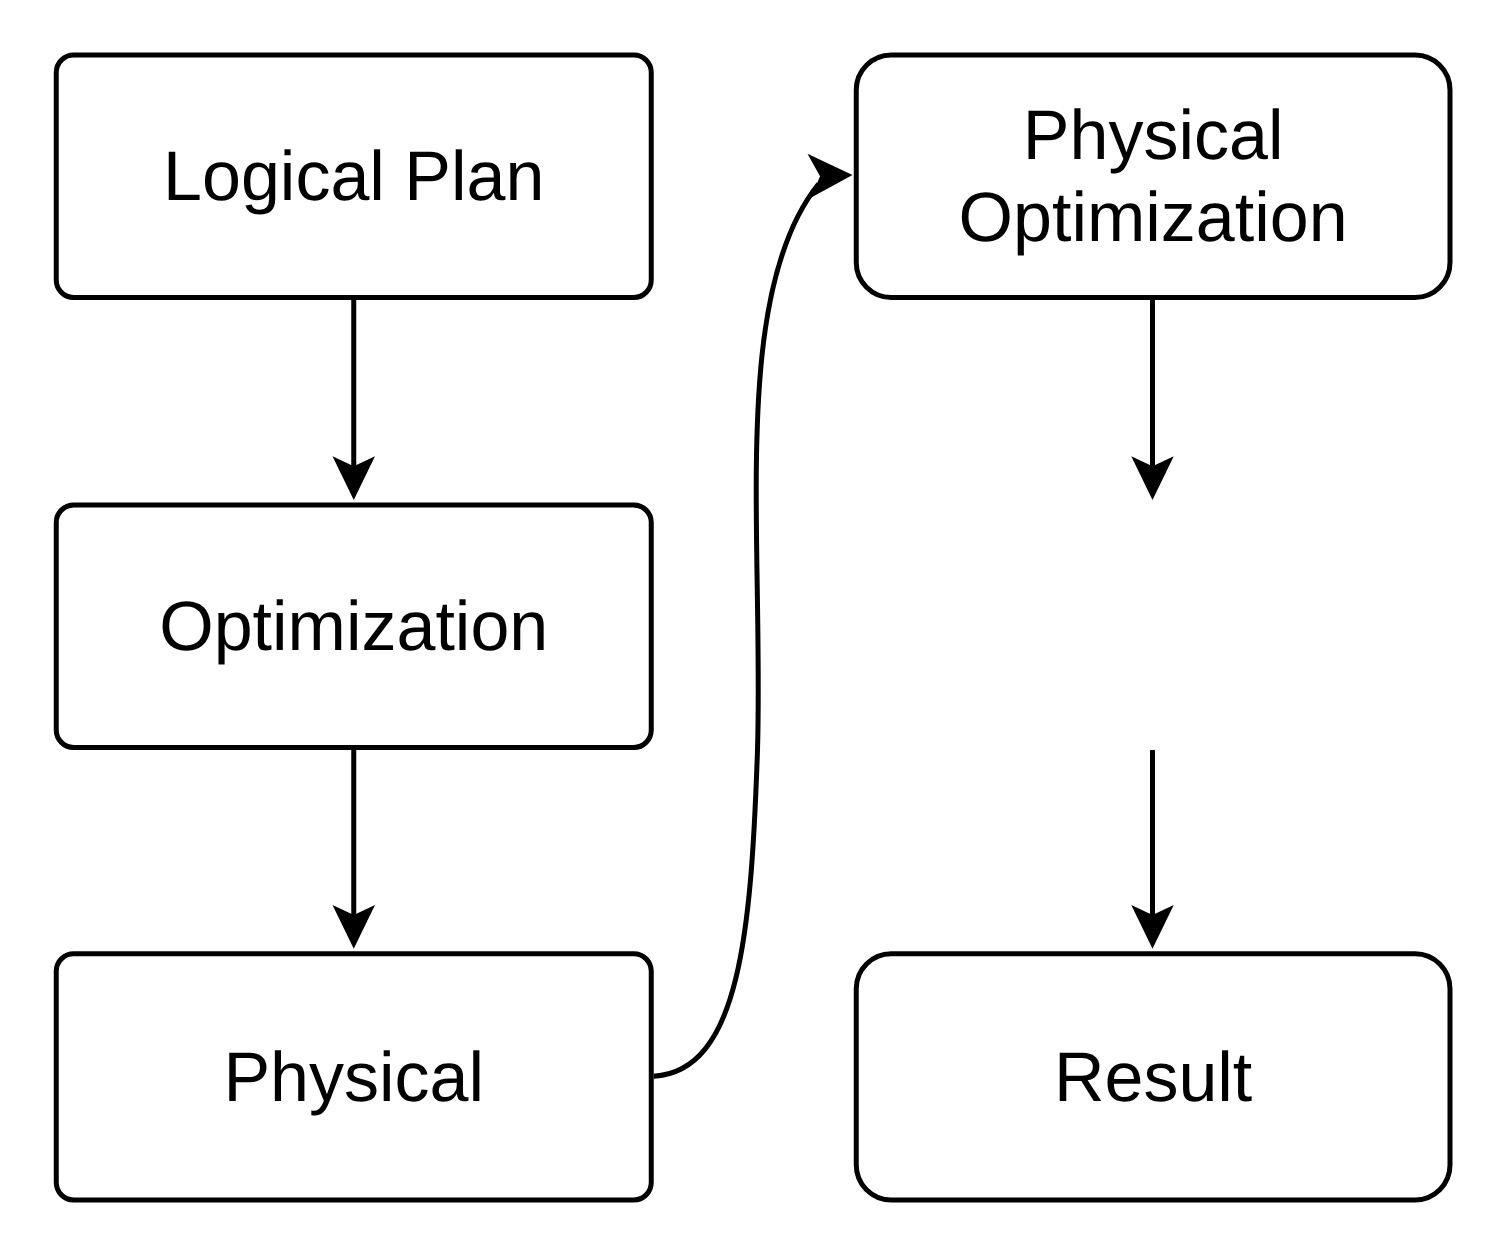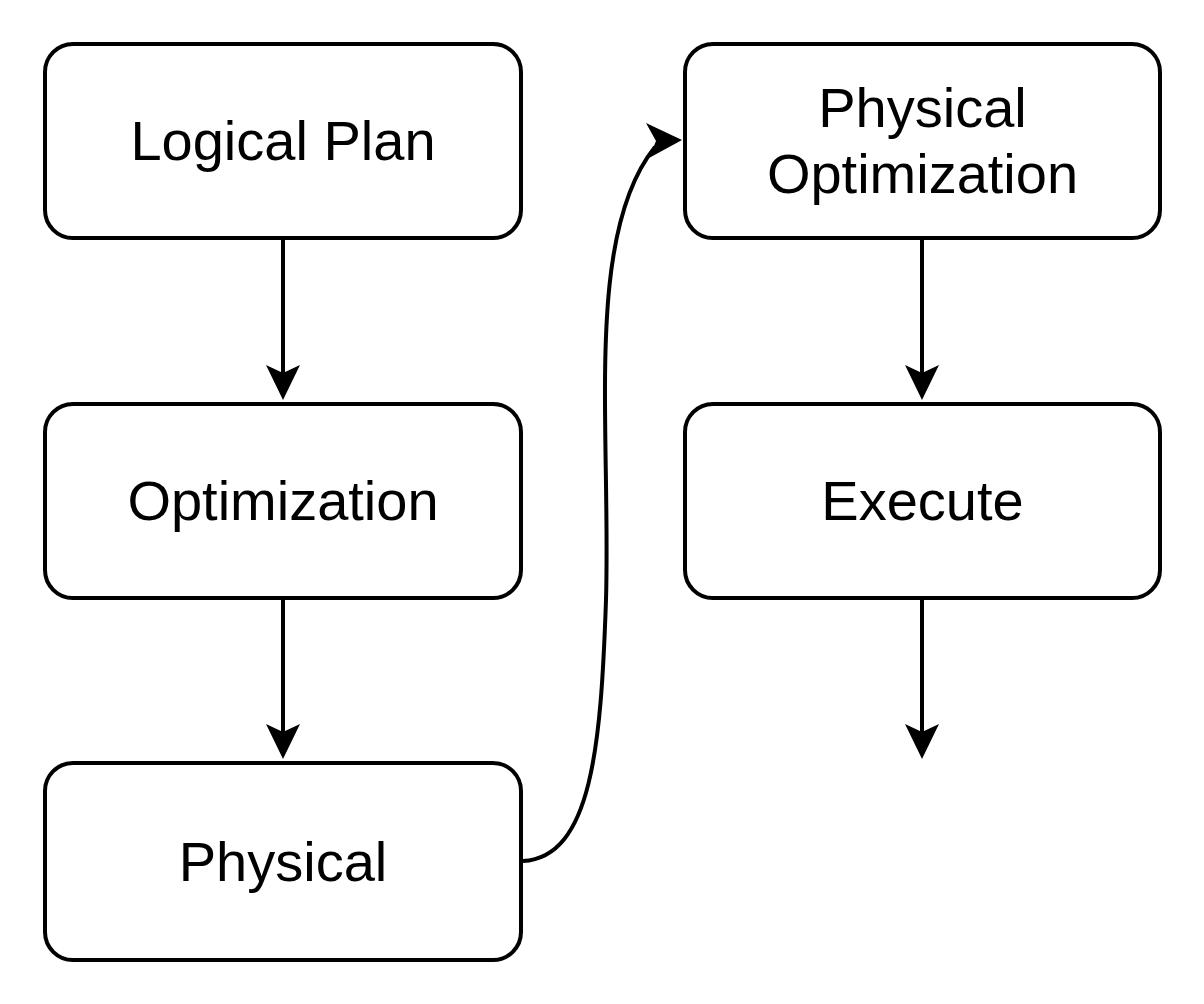--- a/index.html
+++ b/index.html
@@ -32,21 +32,21 @@
     flex-direction: column;
     align-items: center;
     justify-content: center;
     text-align: center;
     font-size: 56px;
     line-height: 66px;
     color: #000000;
     white-space: nowrap;
   }
   
-  .col-left  { left: 43px;  width: 480px; }
+  .col-left  { left: 43px;  width: 480px; border-radius: 16px; }
   .col-right { left: 683px; width: 479px; }
   .row-1 { top: 42px;  height: 198px; }
   .row-2 { top: 402px; height: 198px; }
   .row-3 { top: 761px; height: 201px; }
 </style>
 </head>
 <body>
 
 <div class="canvas">
 
@@ -80,18 +80,18 @@
 
   <div class="node col-left row-3">
     <div>Physical</div>
   </div>
 
   <div class="node col-right row-1">
     <div>Physical</div>
     <div>Optimization</div>
   </div>
 
-  <div class="node col-right row-2">
-    <div>Execute</div>
+
+  <div class="node col-right row-3">
+    <div>Result</div>
   </div>
-
 
 </div>
 
 </body></html>

